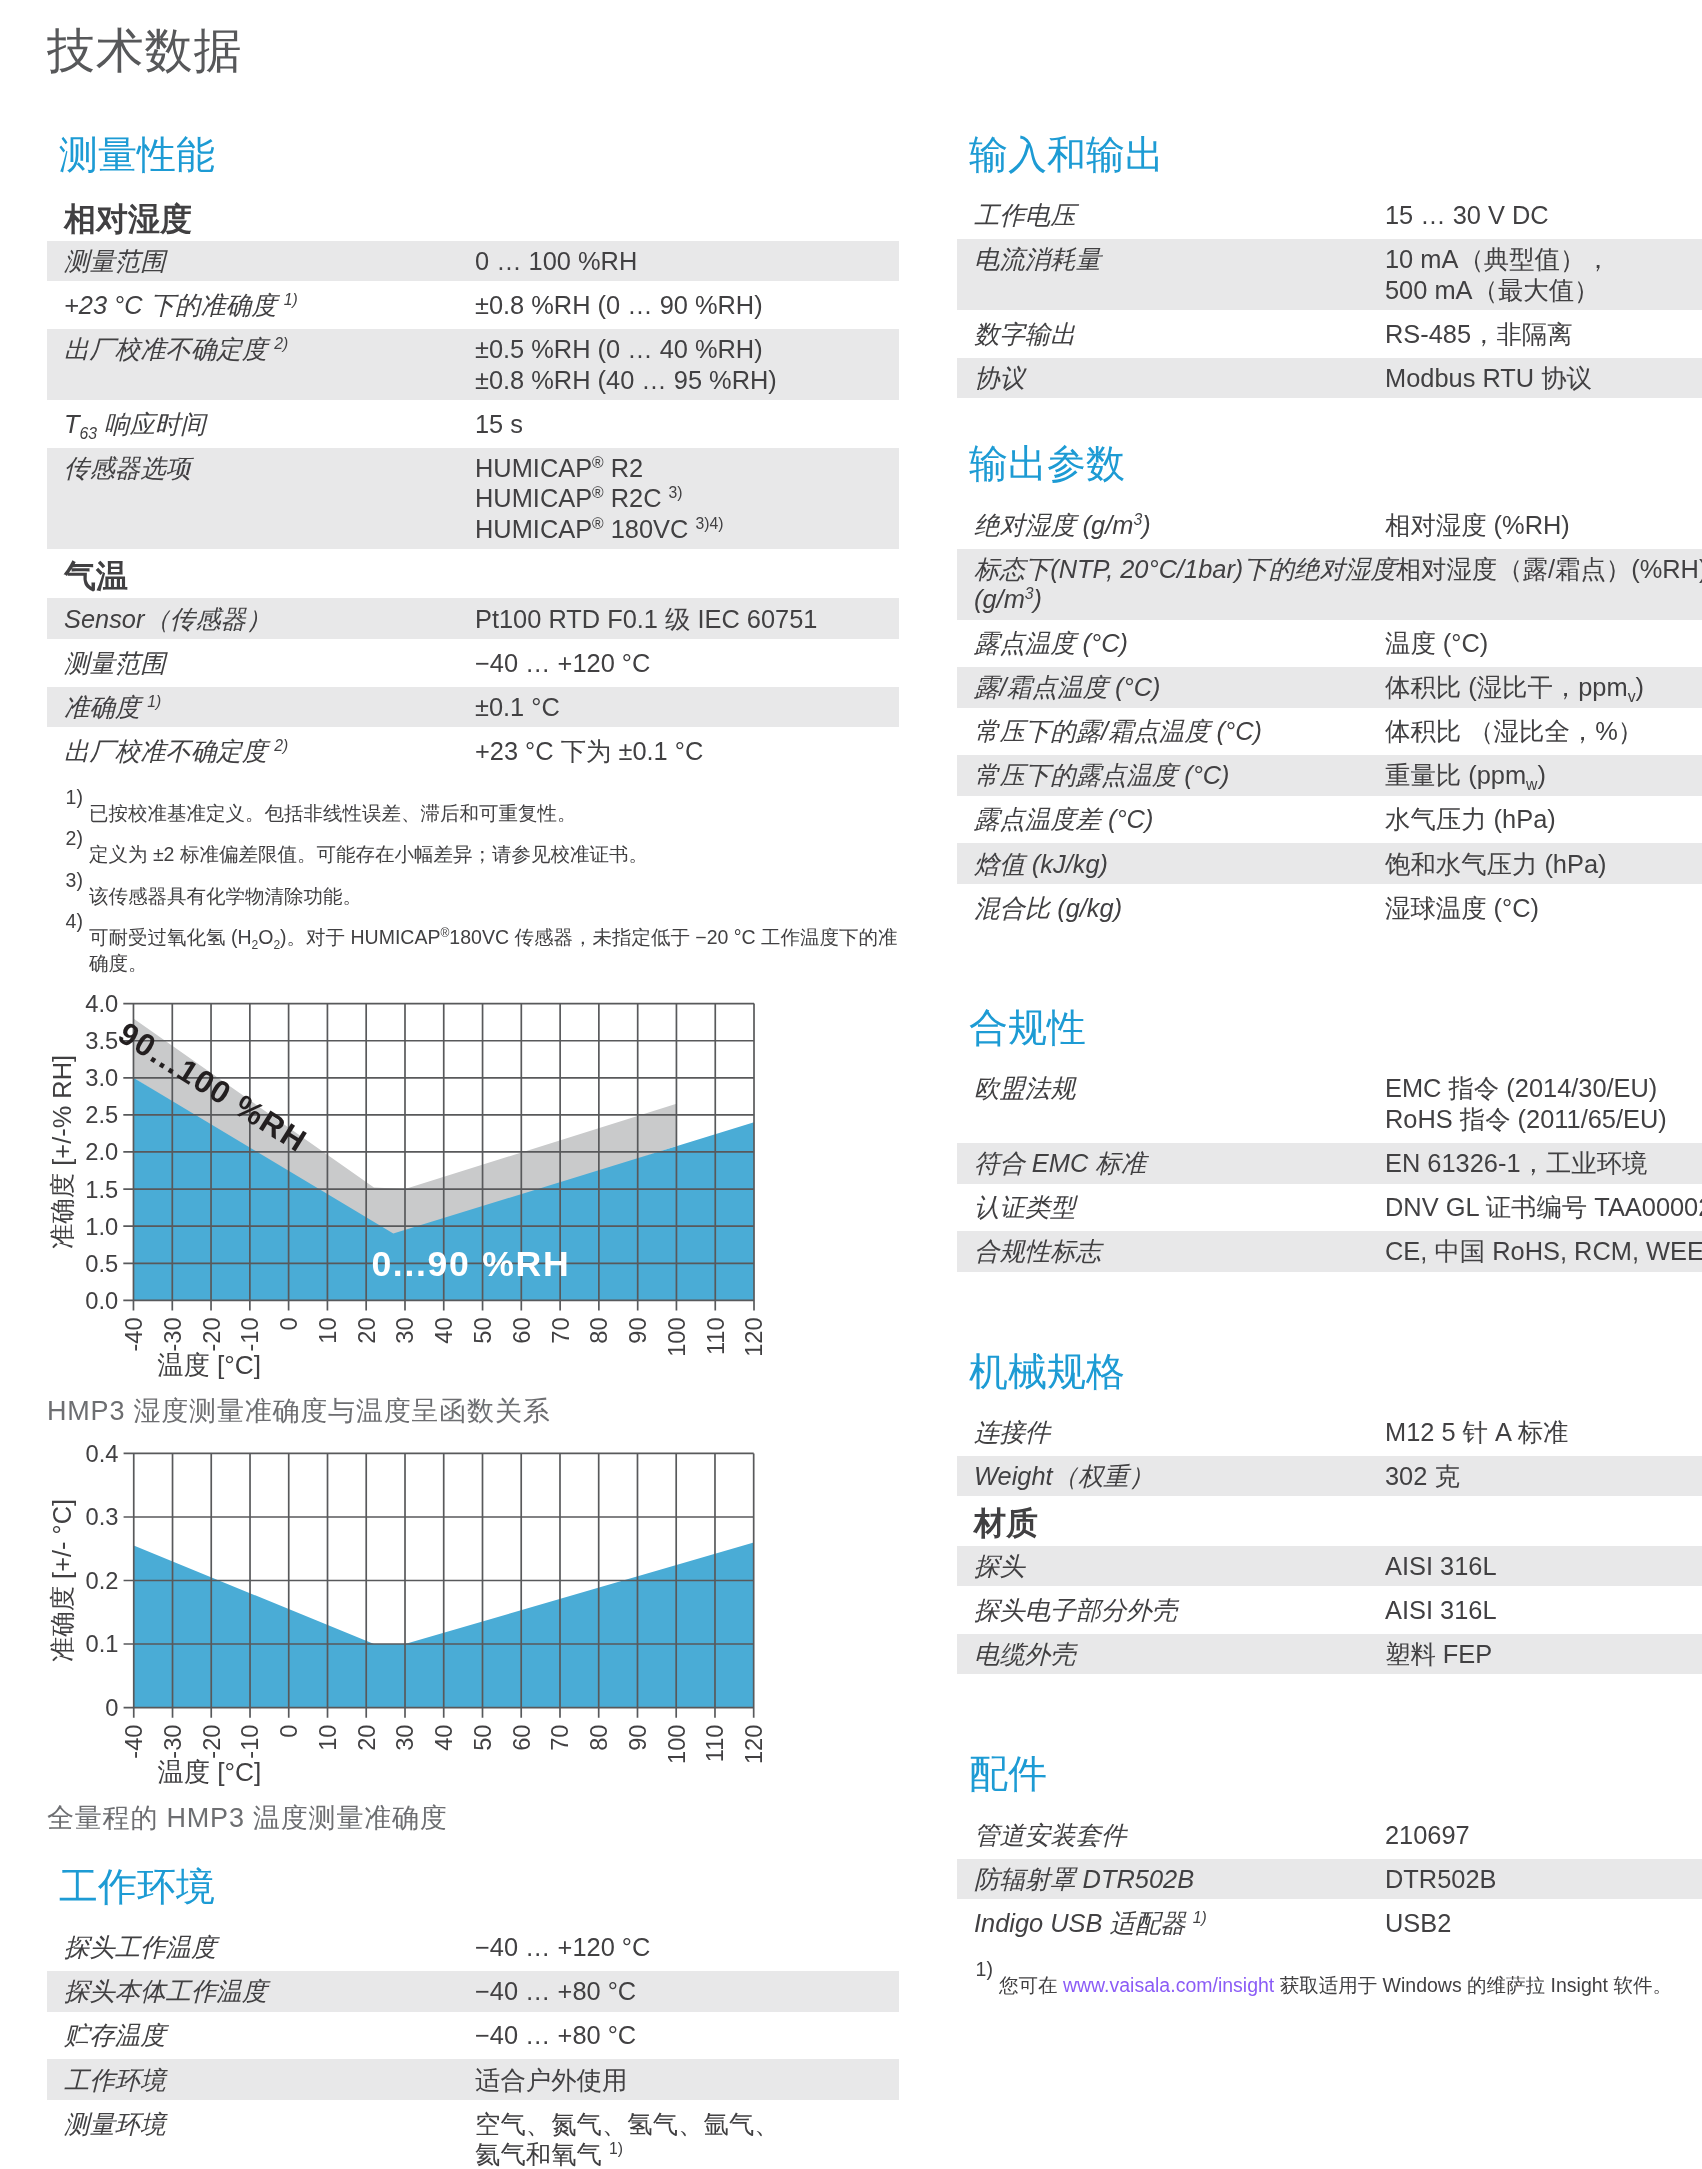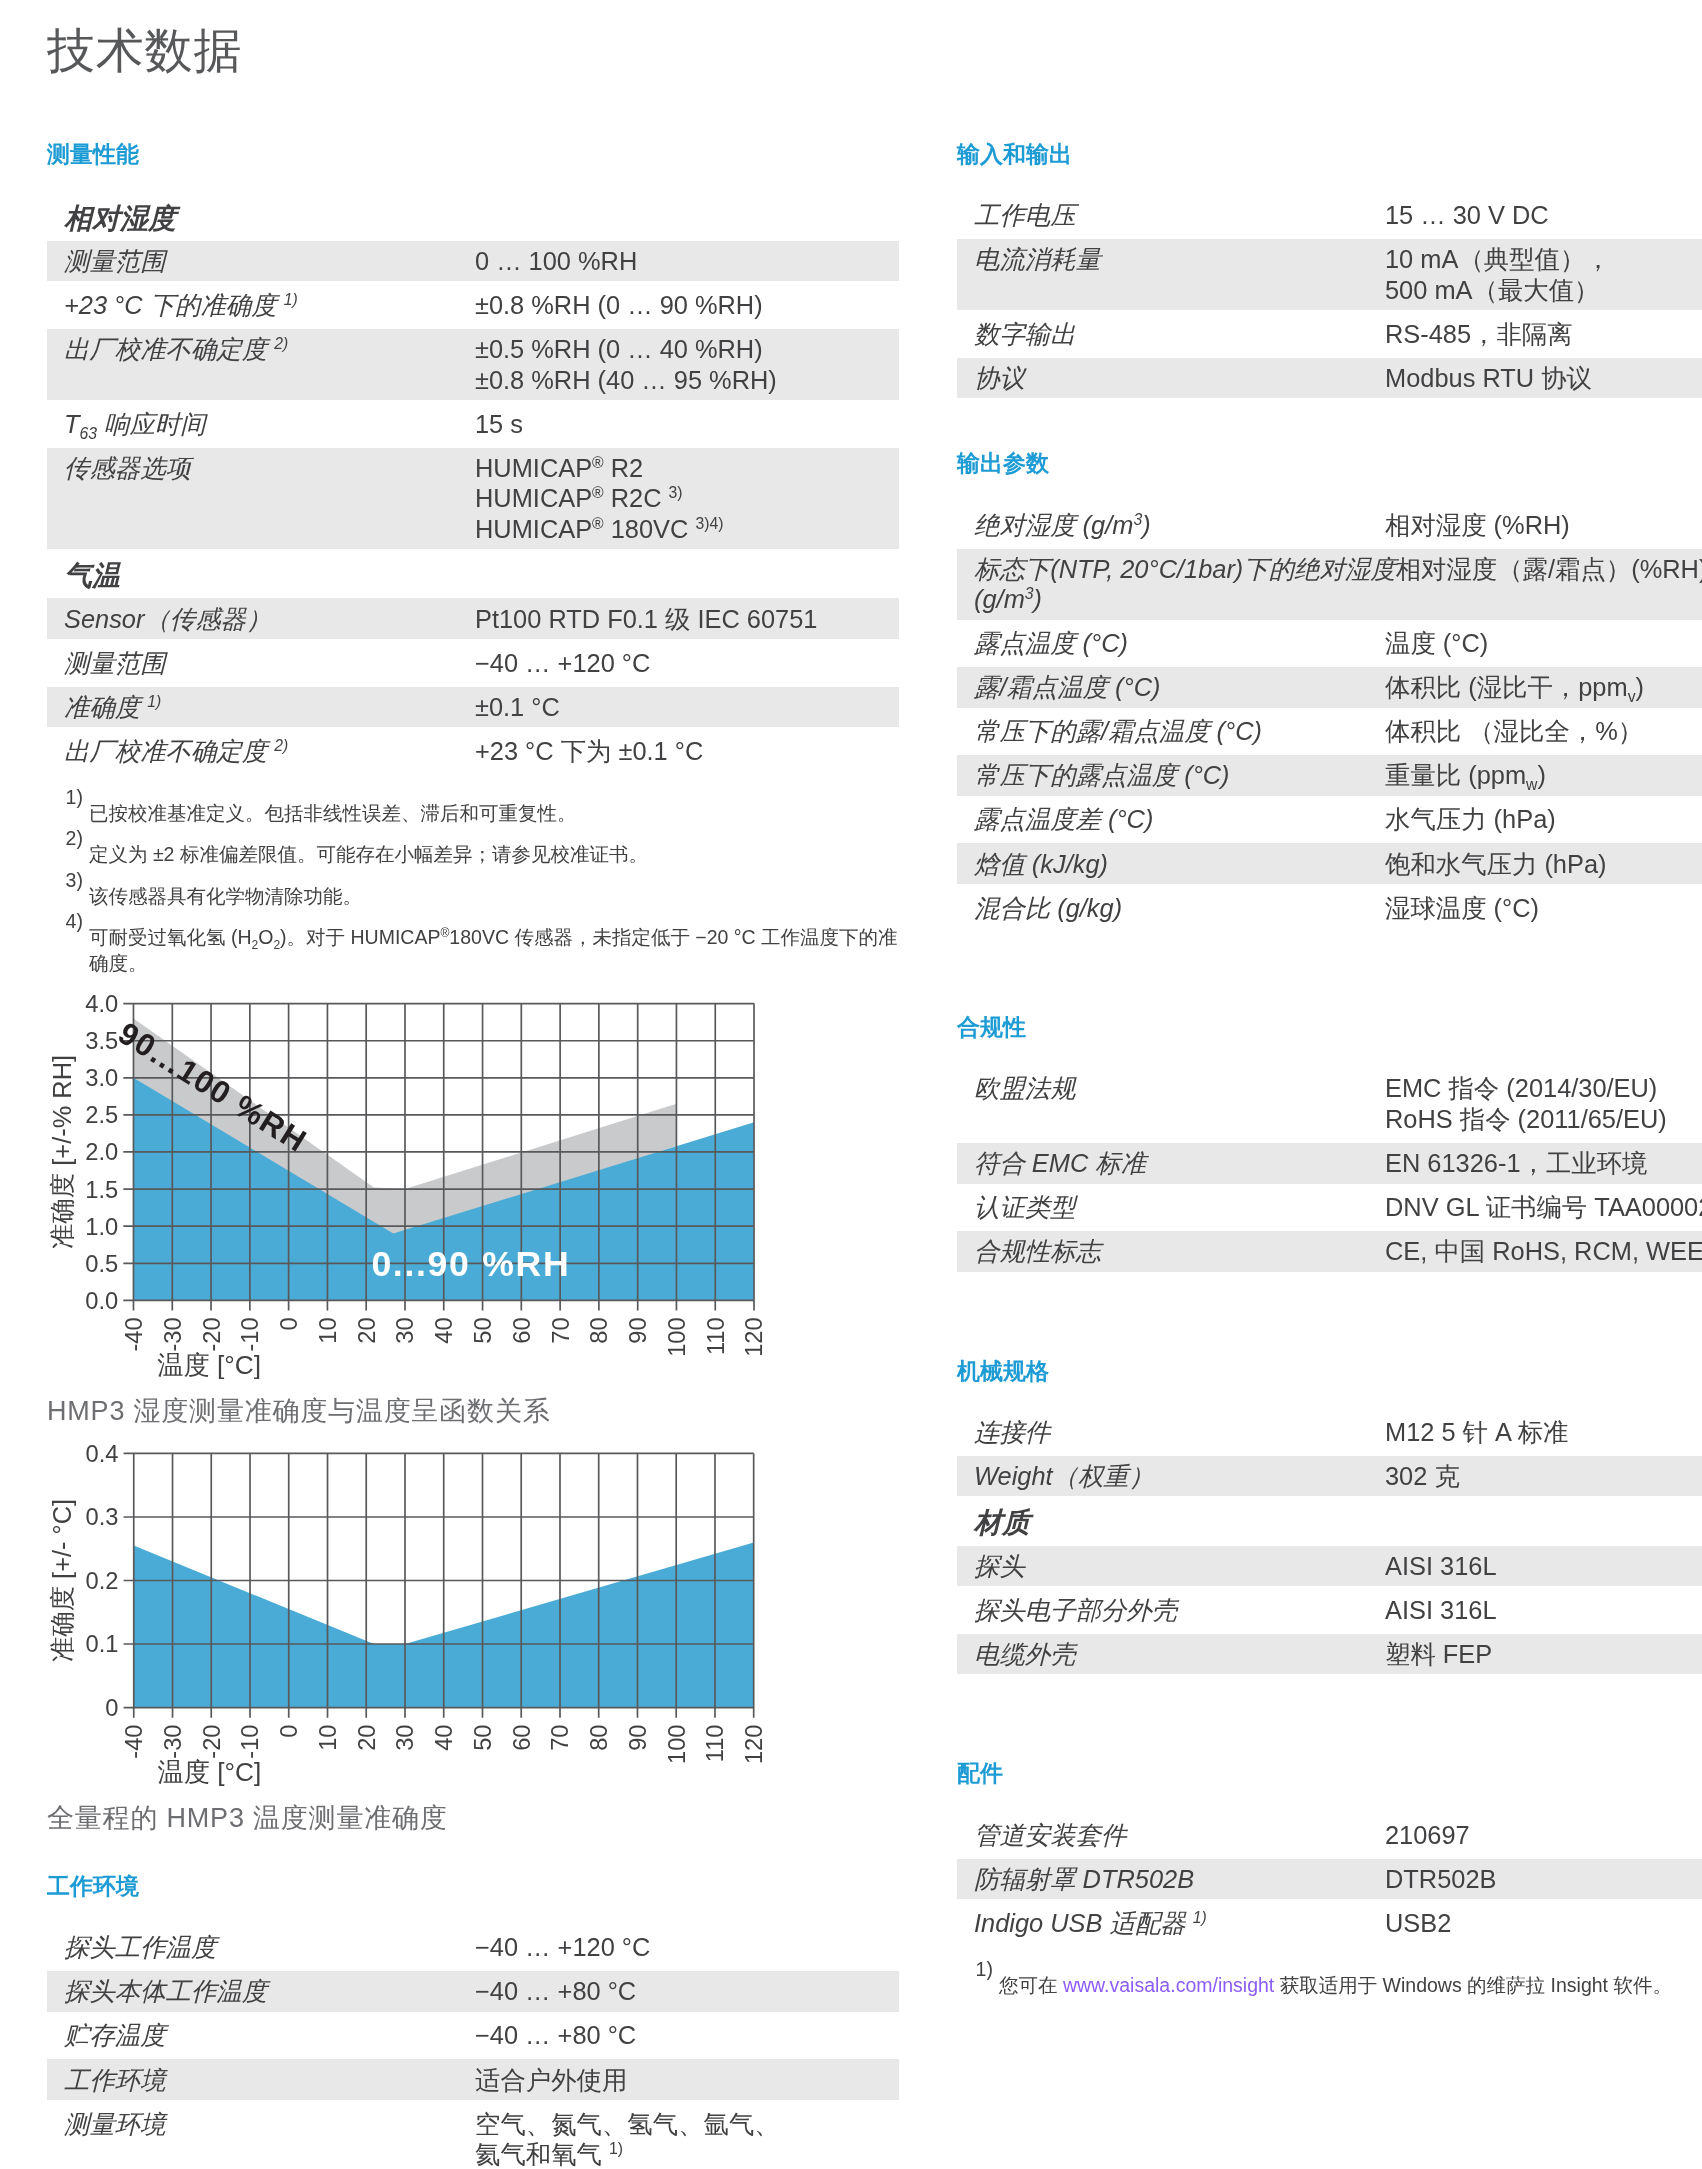--- a/index.html
+++ b/index.html
@@ -11,29 +11,29 @@
   }
   .page { padding:24px 0 0 47px; width:1703px; height:1864px; }
   h1.doc-title {
     font-size:48px; line-height:54px; font-weight:500; color:#57585a;
     margin:0 0 58px 0; letter-spacing:0.8px;
   }
   .cols { display:flex; align-items:flex-start; }
   .col-left  { width:852px; flex:none; }
   .col-right { width:747px;  flex:none; margin-left:58px; }
   h2.sec-h {
-    font-size:23px; line-height:37px; font-weight:700; color:#1d9bd4;
-    margin:0 0 22px 0;
+    font-size:39px; line-height:37px; font-weight:400; color:#1d9bd4;
+    margin:0 0 22px 12px;
   }
   .sec { margin:0; }
   .mt-io { margin-top:0; }
   .mt-sec { margin-top:81px; }
   .mt-sec-sm { margin-top:47px; }
   .mt-env { margin-top:34px; }
-  .subrow { font-weight:700; font-size:28px; line-height:30.5px; padding:8.5px 0 6.8px 17px;font-style:italic; }
+  .subrow { font-weight:700; font-size:32px; line-height:30.5px; padding:8.5px 0 6.8px 17px; }
   .row { display:flex; font-size:25.4px; line-height:30.5px; padding:5.1px 0; margin-bottom:3.4px; }
   .row.shaded { background:#e8e8e9; }
   .c-label { flex:0 0 428px; padding-left:17px; white-space:nowrap; overflow:visible;font-style:italic; }
   .c-value { flex:1; padding-right:5.1px; white-space:nowrap; overflow:visible; }
   sup { font-size:0.62em; vertical-align:super; line-height:0; }
   sub { font-size:0.62em; vertical-align:sub; line-height:0; }
   .footnotes { margin-top:13.6px; }
   .fn { display:flex; font-size:19.5px; line-height:25.4px; color:#414042; }
   .fn-n { flex:0 0 42px; padding-left:18.6px; }
   .fn-t { flex:1;margin-top:16px; }

